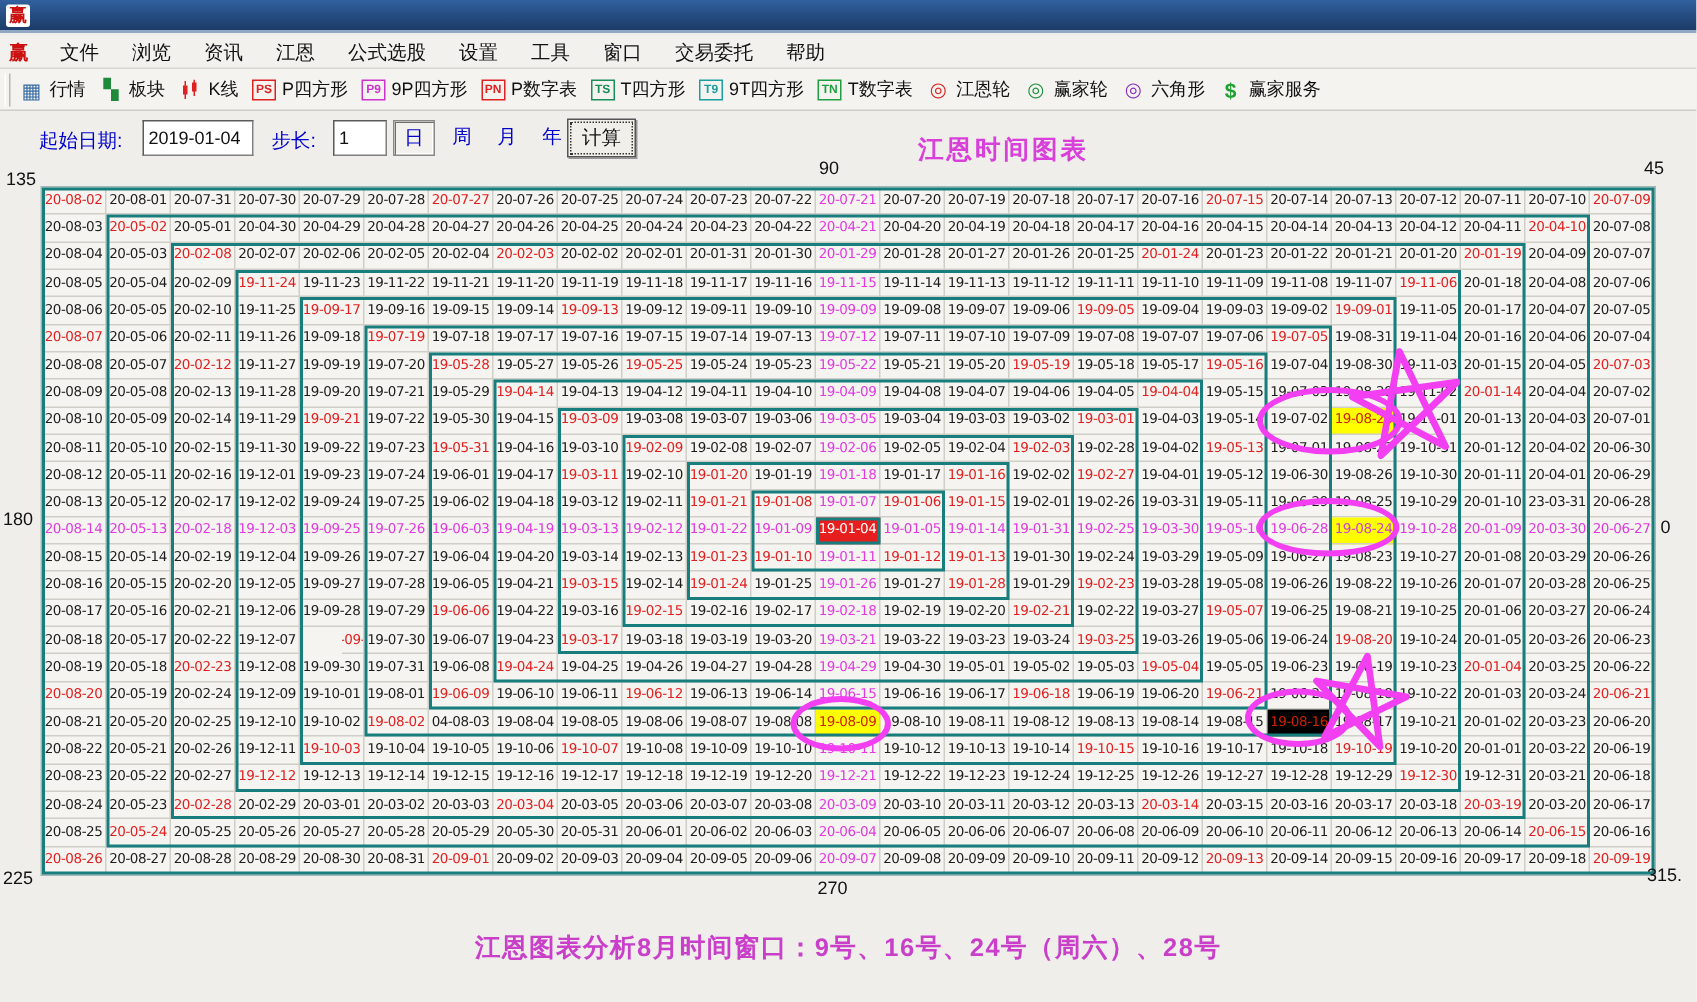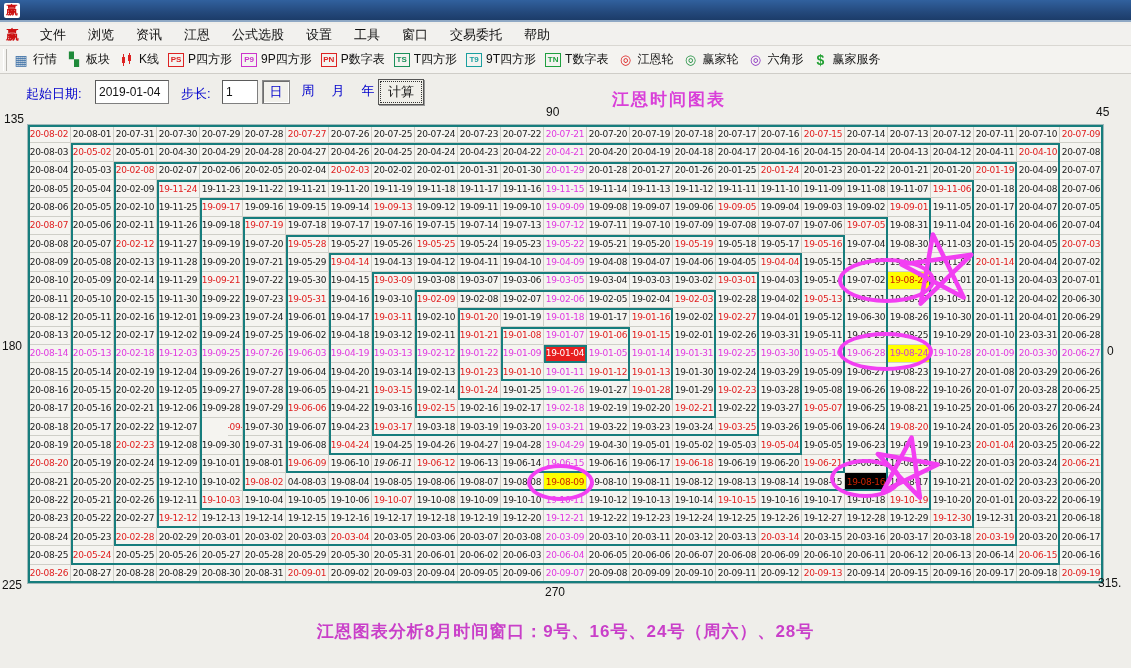--- a/index.html
+++ b/index.html
@@ -628,21 +628,21 @@
     <div class="cell" style="color: rgb(28, 28, 28);">20-03-25</div>
     <div class="cell" style="color: rgb(28, 28, 28);">20-06-22</div>
     <div class="cell" style="color: rgb(224, 32, 32);">20-08-20</div>
     <div class="cell" style="color: rgb(28, 28, 28);">20-05-19</div>
     <div class="cell" style="color: rgb(28, 28, 28);">20-02-24</div>
     <div class="cell" style="color: rgb(28, 28, 28);">19-12-09</div>
     <div class="cell" style="color: rgb(28, 28, 28);">19-10-01</div>
     <div class="cell" style="color: rgb(28, 28, 28);">19-08-01</div>
     <div class="cell" style="color: rgb(224, 32, 32);">19-06-09</div>
     <div class="cell" style="color: rgb(28, 28, 28);">19-06-10</div>
-    <div class="cell" style="color: rgb(28, 28, 28); font-style: italic;">19-06-11</div>
+    <div class="cell" style="color: rgb(28, 28, 28);">19-06-11</div>
     <div class="cell" style="color: rgb(224, 32, 32);">19-06-12</div>
     <div class="cell" style="color: rgb(28, 28, 28);">19-06-13</div>
     <div class="cell" style="color: rgb(28, 28, 28);">19-06-14</div>
     <div class="cell" style="color: rgb(224, 58, 224);">19-06-15</div>
     <div class="cell" style="color: rgb(28, 28, 28);">19-06-16</div>
     <div class="cell" style="color: rgb(28, 28, 28);">19-06-17</div>
     <div class="cell" style="color: rgb(224, 32, 32);">19-06-18</div>
     <div class="cell" style="color: rgb(28, 28, 28);">19-06-19</div>
     <div class="cell" style="color: rgb(28, 28, 28);">19-06-20</div>
     <div class="cell" style="color: rgb(224, 32, 32);">19-06-21</div>

